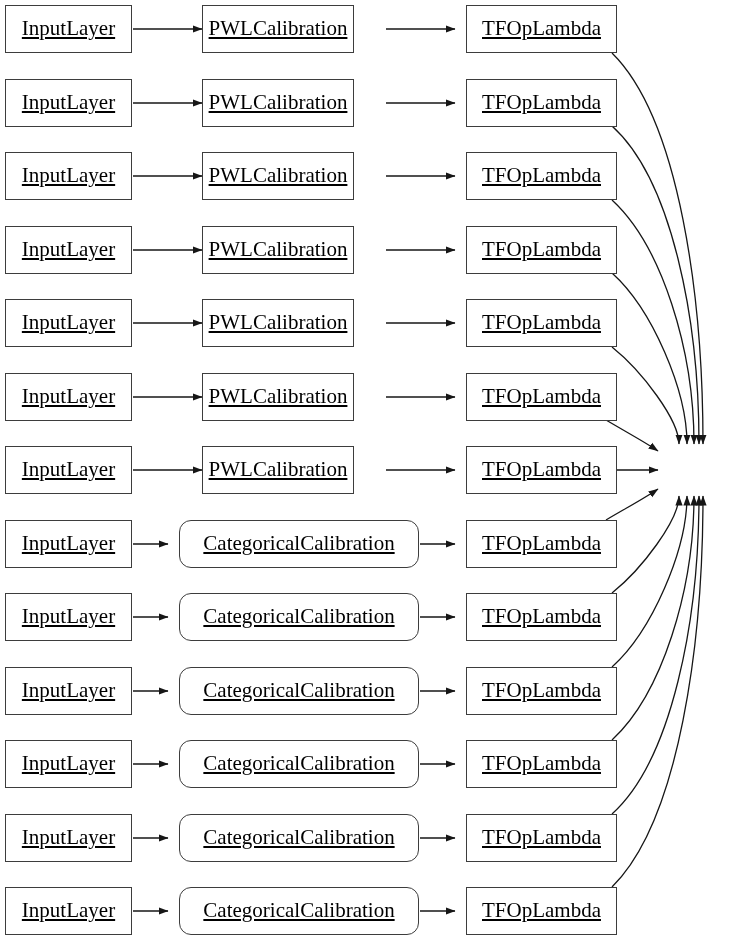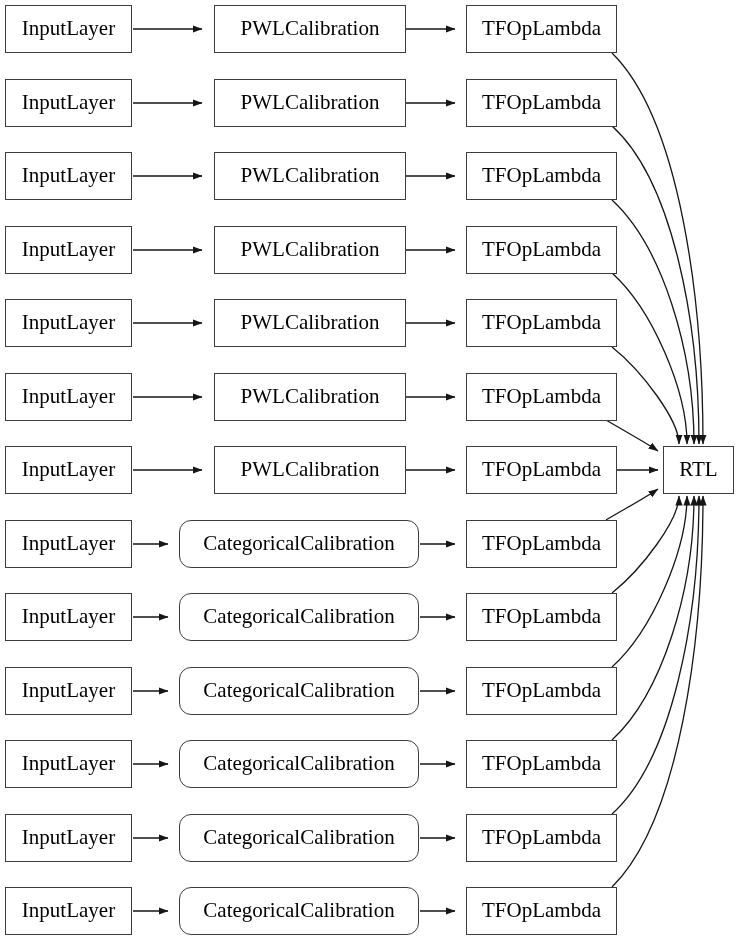--- a/index.html
+++ b/index.html
@@ -29,23 +29,24 @@
     height: 48px;
     box-sizing: border-box;
     background: #ffffff;
     border: 1.5px solid #3d3d3d;
     color: #000000;
     font-size: 21px;
     line-height: 45px;
     text-align: center;
     white-space: nowrap;
     overflow: hidden;
+    text-decoration: underline;
   }
   .col-input { left: 5px;   width: 127px; }
-  .col-pwl   { left: 214px; width: 192px; }
+  .col-pwl   { left: 202px; width: 152px; }
   .col-cat   { left: 179px; width: 240px; border-radius: 12px; }
   .col-tfop  { left: 466px; width: 151px; text-align: center; }
   .col-rtl   { left: 663px; width: 71px;  }
 </style>
 </head>
 <body>
 
 <div id="canvas">
 
   <svg id="edges" viewBox="0 0 741 940" xmlns="http://www.w3.org/2000/svg" fill="none" stroke="#161616" stroke-width="1.3">
@@ -145,15 +146,14 @@
   <div class="node col-tfop" style="top:740px">TFOpLambda</div>
 
   <div class="node col-input" style="top:814px">InputLayer</div>
   <div class="node col-cat" style="top:814px">CategoricalCalibration</div>
   <div class="node col-tfop" style="top:814px">TFOpLambda</div>
 
   <div class="node col-input" style="top:887px">InputLayer</div>
   <div class="node col-cat" style="top:887px">CategoricalCalibration</div>
   <div class="node col-tfop" style="top:887px">TFOpLambda</div>
 
-  <div class="node col-rtl" style="top:446px">RTL</div>
 
 </div>
 
 </body></html>

